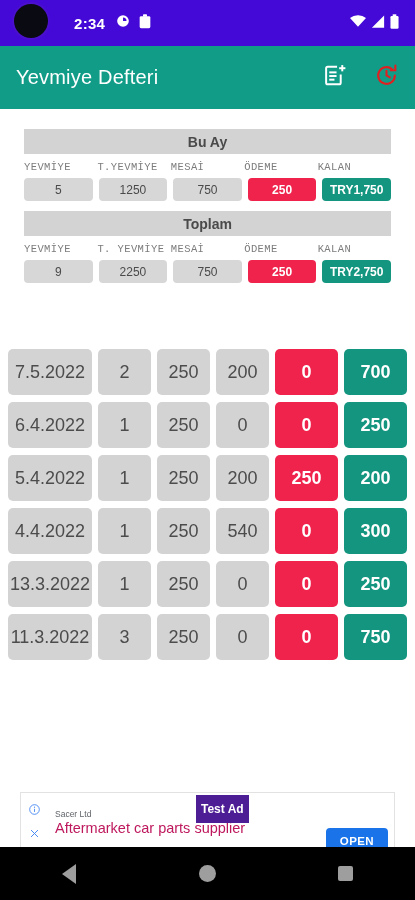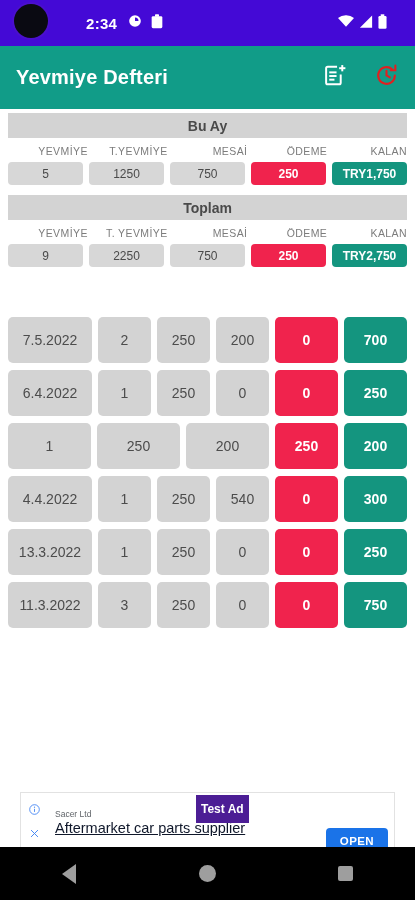--- a/index.html
+++ b/index.html
@@ -9,21 +9,21 @@
     background:#ffffff;
     overflow:hidden;
   }
   .phone { position:relative; width:415px; height:900px; background:#fff; }
 
   
   .status-bar {
     position:relative;
     height:46px; background:#4409D6;
     display:flex; align-items:center;
-    padding:0 28px;
+    padding:0 16px;
   }
   .punch-hole {
     position:absolute; left:14px; top:4px;
     width:34px; height:34px; border-radius:50%;
     background:#0a0a12;
     box-shadow:0 0 0 2px rgba(80,20,200,.6);
   }
   .sb-time {
     margin-left:58px;
     color:#fff; font-size:15px; font-weight:bold;
@@ -33,60 +33,60 @@
   .sb-right { margin-left:auto; display:flex; align-items:center; gap:5px; }
   .ico { display:block; }
 
   
   .app-bar {
     height:63px; background:#119C88;
     display:flex; align-items:center;
     padding:0 16px;
   }
   .app-title {
-    color:#fff; font-size:20px; font-weight:bold;
+    color:#fff; font-size:20px; font-weight:normal;
     letter-spacing:.2px;
   }
   .app-actions { margin-left:auto; display:flex; align-items:center; gap:26px; }
   .action-btn { cursor:pointer; display:flex; align-items:center; }
 
   
-  .summary { padding:0; }
+  .summary { padding:16px; }
   .sec-bar {
     margin:4px 8px 0 8px;
     height:25px; background:#D3D3D3;
     display:flex; align-items:center; justify-content:center;
     color:#4a4a4a; font-size:14px; font-weight:bold;
   }
   .hdr-row {
     display:flex; padding:7px 8px 5px 8px;
   }
   .hdr-cell {
-    flex:1; text-align:right;
-    font-size:10.5px; color:#7c7c7c; letter-spacing:.4px;
+    flex:1; text-align:left;
+    font-size:10.5px; color:#7c7c7c; letter-spacing:.4px;font-family:Liberation Mono, monospace;
   }
   .sum-row { display:flex; padding:0 8px 6px 8px; gap:6px; }
   .sum-cell {
     flex:1; height:23px; border-radius:4px;
     display:flex; align-items:center; justify-content:center;
     font-size:12px;
   }
   .sum-cell.neutral { background:#D7D7D7; color:#4a4a4a; }
   .sum-cell.pay { background:#F0234D; color:#fff; font-weight:bold; font-size:12px; }
   .sum-cell.rem { background:#14957F; color:#fff; font-weight:bold; font-size:12px; }
 
   .gap { height:44px; }
 
   
   .list { padding:0 8px; }
   .row { display:flex; gap:6px; height:46px; margin-bottom:7px; }
   .cell {
     border-radius:5px;
     display:flex; align-items:center; justify-content:center;
-    font-size:14px;
+    font-size:18px;
   }
   .cell.c-date { width:84px; background:#D3D3D3; color:#4c4c4c; }
   .cell.c-num  { flex:1; background:#D3D3D3; color:#4c4c4c; }
   .cell.c-pay  { width:63px; background:#F0234D; color:#fff; font-weight:bold; }
   .cell.c-rem  { width:63px; background:#14957F; color:#fff; font-weight:bold; }
 
   
   .ad-wrap {
     position:absolute; left:0; right:0; bottom:53px;
     height:50px;
@@ -99,21 +99,21 @@
     border:1px solid #e2e2e2;
     display:flex; align-items:center;
     padding-left:34px; padding-right:6px;
   }
   .ad-side {
     position:absolute; left:8px; top:0; height:100%;
     display:flex; flex-direction:column; justify-content:center; gap:6px;
   }
   .ad-text { display:flex; flex-direction:column; justify-content:center; }
   .ad-advertiser { font-size:8.5px; color:#5f6368; margin-bottom:1px; }
-  .ad-headline { font-size:14.5px; color:#0f172a;text-decoration:underline; }
+  .ad-headline { font-size:14.5px; color:#be185d; }
   .ad-badge {
     position:absolute; left:175px; top:2px;
     background:#4c1d95; color:#fff;
     font-size:12px; font-weight:bold;
     padding:7px 5px;
   }
   .ad-open {
     margin-left:auto;
     background:#1A73E8; color:#fff;
     font-size:11.5px; font-weight:bold; letter-spacing:.4px;
@@ -254,20 +254,21 @@
     </div>
     <div class="row">
       <div class="cell c-date">6.4.2022</div>
       <div class="cell c-num">1</div>
       <div class="cell c-num">250</div>
       <div class="cell c-num">0</div>
       <div class="cell c-pay">0</div>
       <div class="cell c-rem">250</div>
     </div>
     <div class="row">
+      <div class="cell c-date">5.4.2022</div>
       <div class="cell c-num">1</div>
       <div class="cell c-num">250</div>
       <div class="cell c-num">200</div>
       <div class="cell c-pay">250</div>
       <div class="cell c-rem">200</div>
     </div>
     <div class="row">
       <div class="cell c-date">4.4.2022</div>
       <div class="cell c-num">1</div>
       <div class="cell c-num">250</div>

